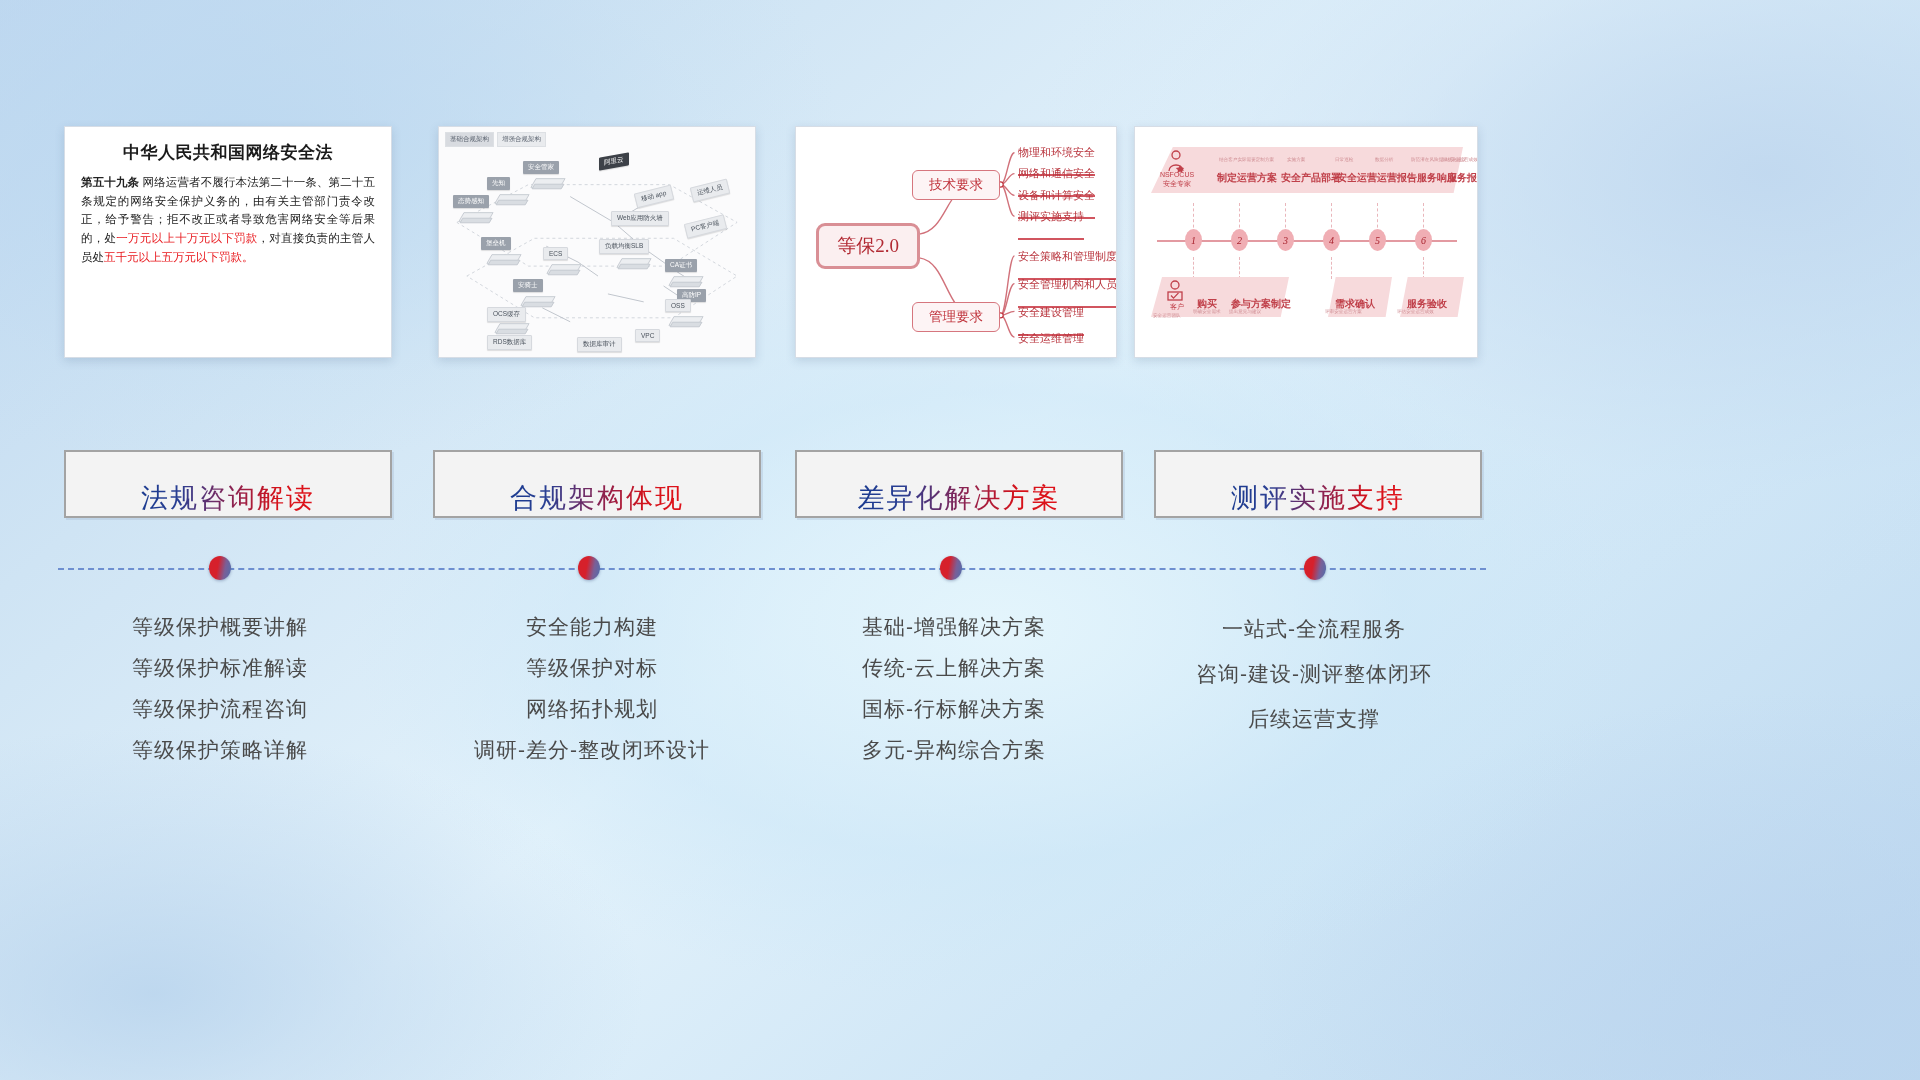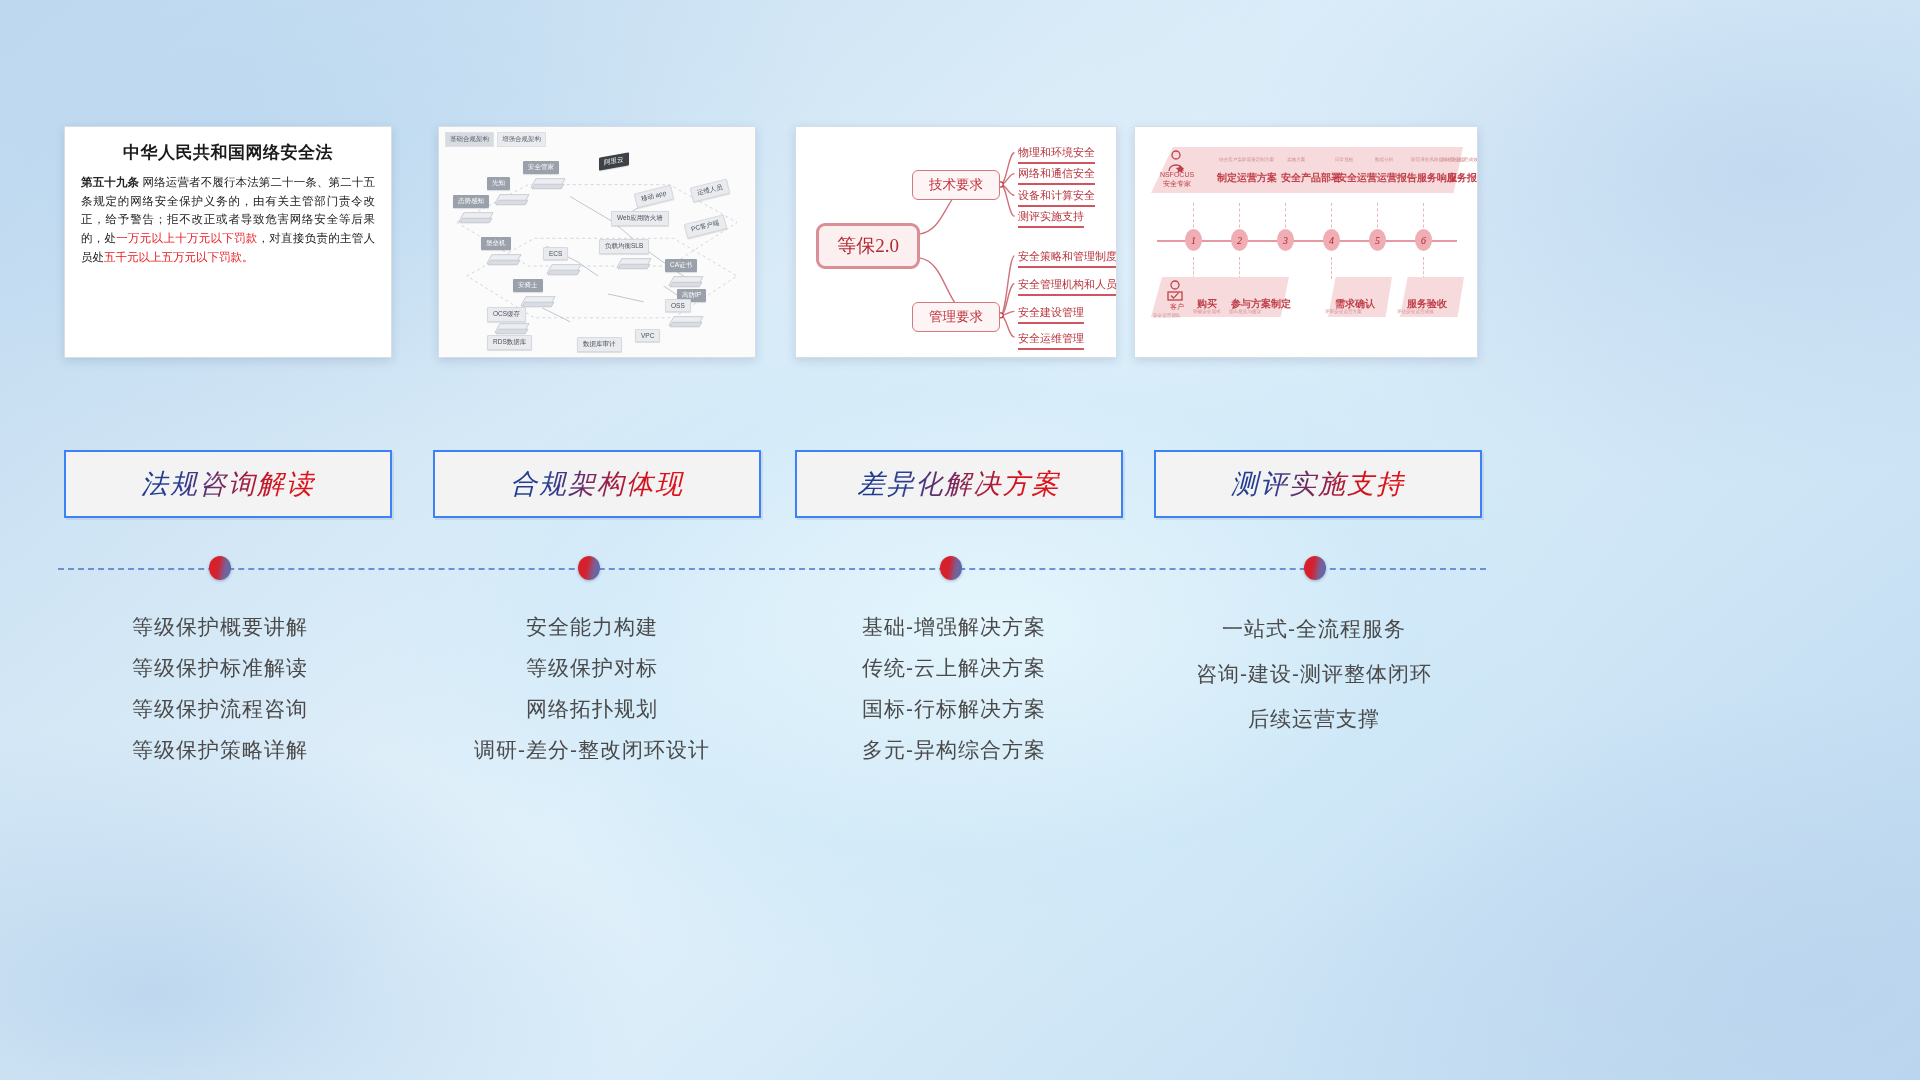--- a/index.html
+++ b/index.html
@@ -63,21 +63,21 @@
              border:3px solid #d98f95; background:#fbeff0; border-radius:9px;
              display:flex; align-items:center; justify-content:center;
              color:#b22a33; font-size:19px; font-family:"Liberation Serif","DejaVu Serif",serif; }
   .mm-mid { position:absolute; width:88px; height:30px; border:1.6px solid #d6767e;
             background:#fdf4f5; border-radius:6px; display:flex;
             align-items:center; justify-content:center;
             color:#c0343d; font-size:13.5px;
             font-family:"Liberation Serif","DejaVu Serif",serif; }
   .mm-leaf { position:absolute; font-size:11px; color:#b8333c; white-space:nowrap;
              font-family:"Liberation Serif","DejaVu Serif",serif;
-             padding-bottom:2px; border-bottom:2px solid #d1555f; }
+             padding-bottom:14px; border-bottom:2px solid #d1555f; }
   .mm svg { position:absolute; inset:0; width:100%; height:100%; }
 
   
   .tl { position:absolute; inset:0; background:#fff; }
   .tl-band { position:absolute; background:#f7dadc; }
   .band-top { left:16px; top:20px; width:312px; height:46px;
               clip-path: polygon(7% 0, 100% 0, 97% 100%, 0% 100%); }
   .band-b1  { left:16px; top:150px; width:138px; height:40px;
               clip-path: polygon(8% 0, 100% 0, 94% 100%, 0% 100%); }
   .band-b2  { left:193px; top:150px; width:64px; height:40px;
@@ -92,24 +92,23 @@
   .tl-conn { position:absolute; width:1px; border-left:1px dashed #e9b6bb; }
   .tl-t { position:absolute; font-size:10px; color:#c0404a; white-space:nowrap; font-weight:bold; }
   .tl-s { position:absolute; font-size:4.6px; color:#cf8d93; white-space:nowrap; }
   .tl-brand { position:absolute; font-size:7px; color:#c0404a; text-align:center;
               line-height:1.25; white-space:nowrap; }
   .person { position:absolute; }
 
   
   .tbox {
     position:absolute; top:450px; height:68px;
-    background:#f3f3f3; border:2px solid #3b82f6;
-    display:flex; align-items:center; justify-content:center;
+    background:#f3f3f3; border:2px solid #a3a3a3;
+    display:flex; align-items:flex-end; justify-content:center;
     box-shadow: 2px 2px 0 rgba(120,140,170,0.18);
-    font-style: italic;
   }
   .tbox .tt {
     font-size:27px; font-weight:500; letter-spacing:2px;
     background-image: linear-gradient(93deg, #1a3a8f 0%, #2a3f93 22%, #8a2352 52%, #d5121a 78%, #e0121a 100%);
     -webkit-background-clip:text; background-clip:text; color:transparent;
     -webkit-text-fill-color:transparent;
     font-family:"Liberation Sans","DejaVu Sans",sans-serif;
   }
   #t1 { left:64px;   width:328px; }
   #t2 { left:433px;  width:328px; }

